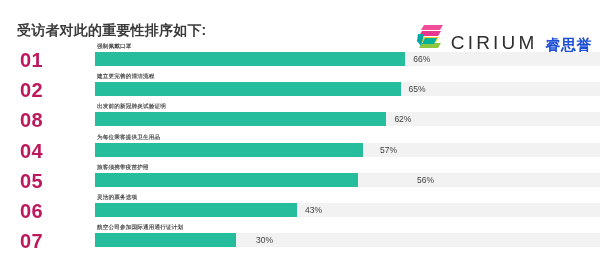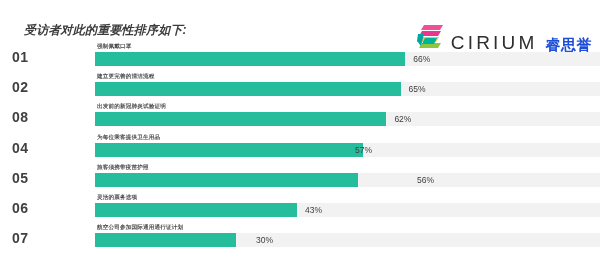--- a/index.html
+++ b/index.html
@@ -17,28 +17,27 @@
 
   
   #header {
     position: absolute;
     top: 0; left: 0;
     width: 600px;
     height: 42px;
   }
   #chart-title {
     position: absolute;
-    left: 24px;
+    left: 17px;
     top: 22px;
-    font-size: 12px;
+    font-size: 14px;
     font-weight: bold;
     color: #3b3b3b;
     letter-spacing: 0.2px;
     white-space: nowrap;
-    font-style: italic;
   }
 
   
   #logo {
     position: absolute;
     right: 8px;
     top: 18px;
     height: 34px;
     display: flex;
     align-items: flex-end;
@@ -83,25 +82,25 @@
     left: 97px;
     top: 1px;
     font-size: 5.6px;
     font-weight: bold;
     color: #4a4a4a;
     letter-spacing: 0.15px;
     white-space: nowrap;
   }
   .rank {
     position: absolute;
-    left: 12px;
+    left: 20px;
     top: 8px;
-    font-size: 14px;
-    font-weight: bold;
-    color: #404040;
+    font-size: 20px;
+    font-weight: bold;
+    color: #be185d;
     letter-spacing: 0.5px;
     line-height: 1;
   }
   .track {
     position: absolute;
     left: 95px;
     top: 10px;
     right: 0px;
     height: 14px;
     background: #f2f2f2;
@@ -170,21 +169,21 @@
         <div class="bar" style="width: 291.4px; background: rgb(37, 189, 156);"></div>
       </div>
       <div class="value" style="left: 394.4px;">62%</div>
     </div>
     <div class="row">
       <div class="row-label">为每位乘客提供卫生用品</div>
       <div class="rank">04</div>
       <div class="track">
         <div class="bar" style="width: 267.9px; background: rgb(37, 189, 156);"></div>
       </div>
-      <div class="value" style="left: 355px; text-align: right;">57%</div>
+      <div class="value" style="left: 380px; text-align: right;">57%</div>
     </div>
     <div class="row">
       <div class="row-label">旅客须携带疫苗护照</div>
       <div class="rank">05</div>
       <div class="track">
         <div class="bar" style="width: 263.2px; background: rgb(37, 189, 156);"></div>
       </div>
       <div class="value" style="left: 385px; padding-left: 32px;">56%</div>
     </div>
     <div class="row">

